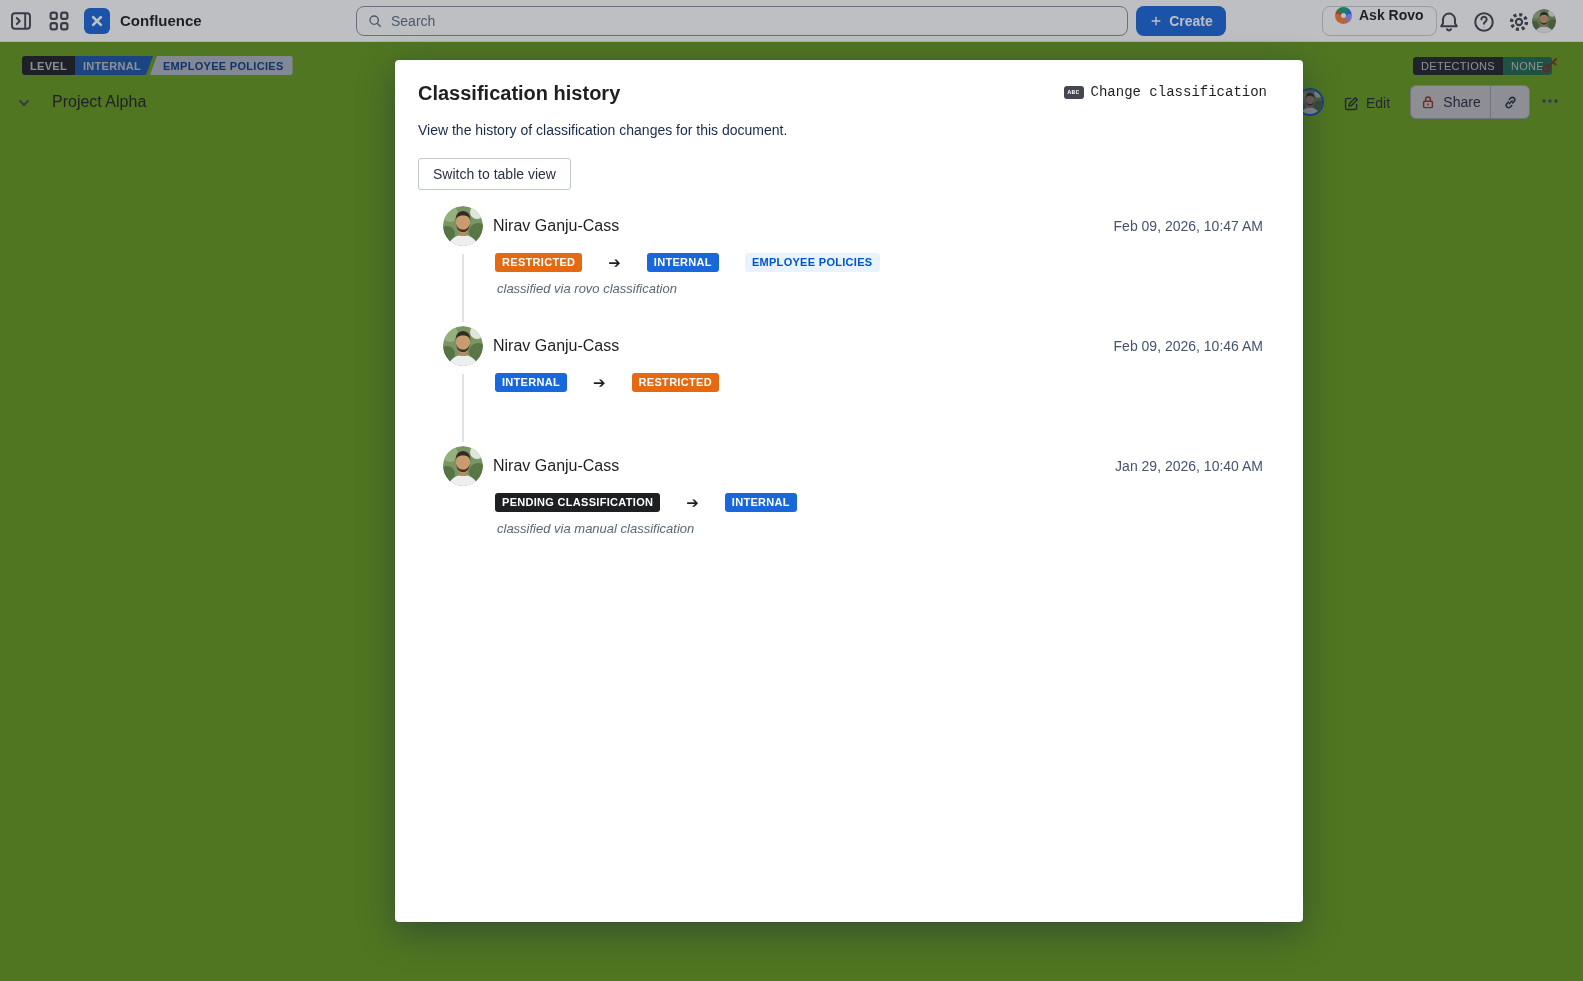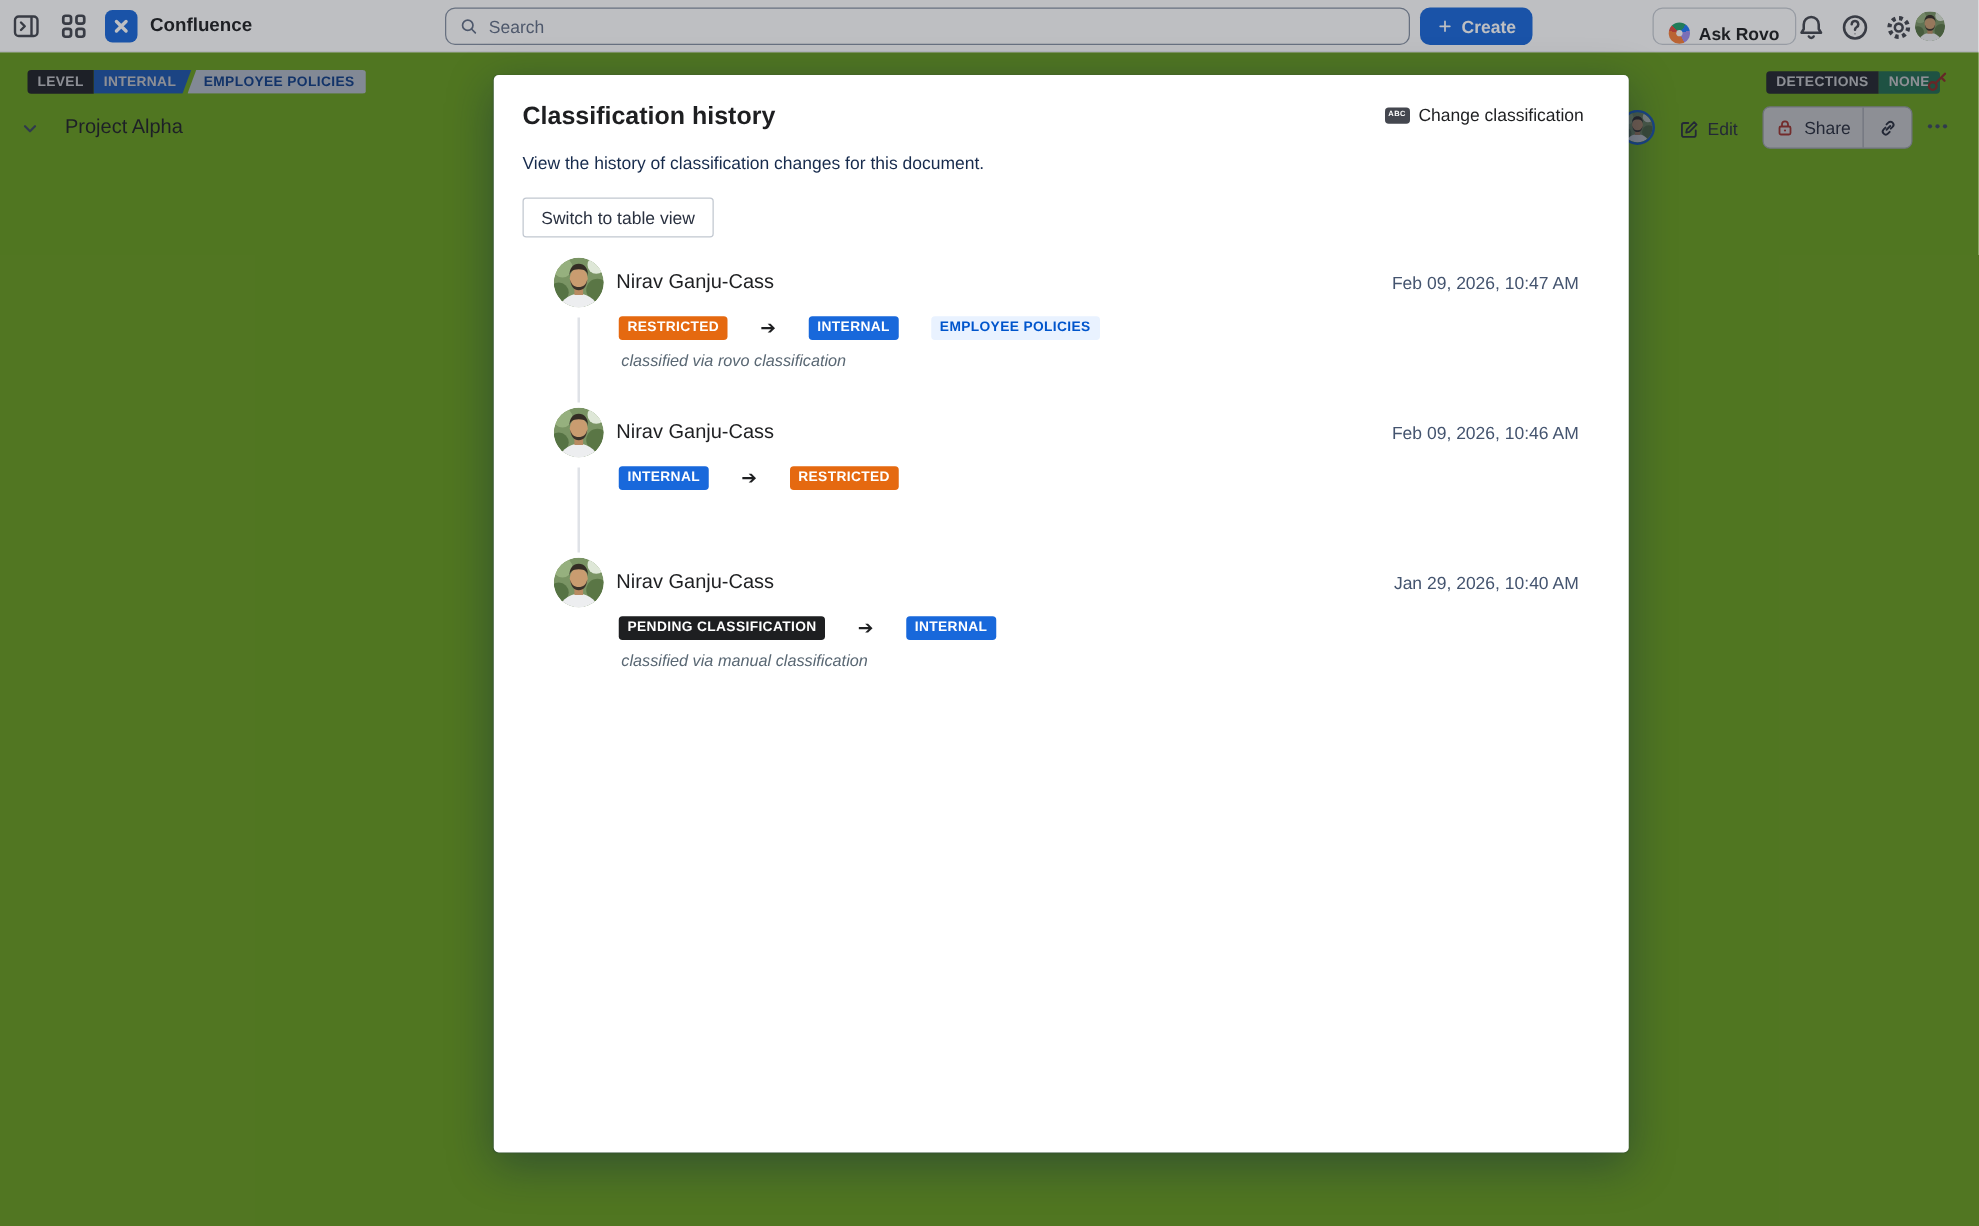--- a/index.html
+++ b/index.html
@@ -25,21 +25,21 @@
   .searchbar input { border:none; outline:none; flex:1; font-size:14px;
     color:#172B4D; background:transparent; font-family:inherit; }
   .searchbar input::placeholder { color:#626F86; }
   .create-btn { position:absolute; left:1136px; top:6px; height:30px; width:90px;
     background:#1868DB; color:#fff; border:none; border-radius:8px; cursor:pointer;
     font-size:14px; font-weight:600; display:flex; align-items:center; justify-content:center; gap:6px;
     font-family:inherit; }
   .create-btn svg { width:14px; height:14px; }
   .rovo-btn { position:absolute; left:1322px; top:6px; height:30px; padding:0 12px;
     background:#fff; border:1px solid #C8CDD4; border-radius:8px; cursor:pointer;
-    display:flex; align-items:flex-end; gap:7px; font-size:14px; font-weight:600;
+    display:flex; align-items:flex-start; gap:7px; font-size:14px; font-weight:600;
     color:#1E1F21; font-family:inherit; }
   .rovo-icon { width:17px; height:17px; border-radius:50%; position:relative;
     background:conic-gradient(from 210deg,#F97F38 0 20%,#E2483D 20% 29%,#22A06B 29% 52%,#1D7AFC 52% 63%,#9F8FEF 63% 84%,#F97F38 84%); }
   .rovo-icon::after { content:""; position:absolute; left:6px; top:6px; width:5px; height:5px;
     background:#fff; border-radius:50%; }
   .avatar { border-radius:50%; overflow:hidden; display:inline-block; }
   .avatar svg { display:block; width:100%; height:100%; }
   .nav-avatar { position:absolute; left:1532px; top:9px; width:24px; height:24px; cursor:pointer; border:none; padding:0; background:none; }
 
   
@@ -69,38 +69,38 @@
     justify-content:center; gap:7px; font-size:14px; color:#2A3140; cursor:pointer; font-family:inherit; }
   .share-btn .lock { width:16px; height:16px; color:#C9372C; }
   .share-group .divider { width:1px; background:#C3C8CF; }
   .link-btn { width:38px; border:none; background:transparent; display:flex; align-items:center;
     justify-content:center; color:#2A3140; cursor:pointer; }
   .link-btn svg { width:17px; height:17px; }
   .more-btn { position:absolute; left:1537px; top:48px; width:26px; height:24px; border:none;
     background:transparent; color:#44546F; cursor:pointer; }
   .more-btn svg { width:20px; height:20px; }
   .detections { position:absolute; left:1413px; top:15px; display:flex; height:18px; }
-  .detections .dseg { font-size:11px; font-weight:700; letter-spacing:.3px; color:#fff;
+  .detections .dseg { font-size:11px; font-weight:400; letter-spacing:.3px; color:#fff;
     display:flex; align-items:center; padding:0 8px; }
   .detections .dlabel { background:#22272B; border-radius:3px 0 0 3px; }
   .detections .dvalue { background:#1F845A; border-radius:0 3px 3px 0; }
   .key-icon { position:absolute; left:1540px; top:13px; width:20px; height:20px; color:#AE2E24; }
   .key-icon svg { width:100%; height:100%; }
 
   
   .dim-full { position:absolute; inset:0; background:rgba(30,33,46,.29); z-index:40; pointer-events:none; }
   .dim-content { position:absolute; top:42px; left:0; right:0; bottom:0;
     background:rgba(30,33,46,.30); z-index:41; pointer-events:none; }
 
   
   .modal { position:absolute; left:395px; top:60px; width:908px; height:862px; background:#fff;
     border-radius:4px; box-shadow:0 10px 36px rgba(9,30,66,.42), 0 0 1px rgba(9,30,66,.3); z-index:100; }
   .modal-title { position:absolute; left:23px; top:22px; font-size:20px; font-weight:700; color:#1E1F21; }
   .change-cls { position:absolute; right:36px; top:24px; display:flex; align-items:center; gap:7px;
-    border:none; background:transparent; font-size:14px; color:#1E1F21; cursor:pointer; font-family:Liberation Sans, sans-serif; }
+    border:none; background:transparent; font-size:14px; color:#1E1F21; cursor:pointer; font-family:Liberation Mono, monospace; }
   .abc-tag { width:20px; height:13px; background:#44474F; border-radius:3px; color:#fff;
     font-size:6px; font-weight:700; letter-spacing:.4px; display:flex; align-items:center; justify-content:center; }
   .modal-desc { position:absolute; left:23px; top:121px; font-size:14px; color:#172B4D; }
   .modal-desc { top:121px; } 
   .switch-btn { position:absolute; left:23px; top:98px; height:32px; padding:0 14px;
     background:#fff; border:1px solid #C1C7D0; border-radius:3px; font-size:14px; color:#2A3140;
     cursor:pointer; font-family:inherit; }
   
   .modal-desc { top:62px; }
 

